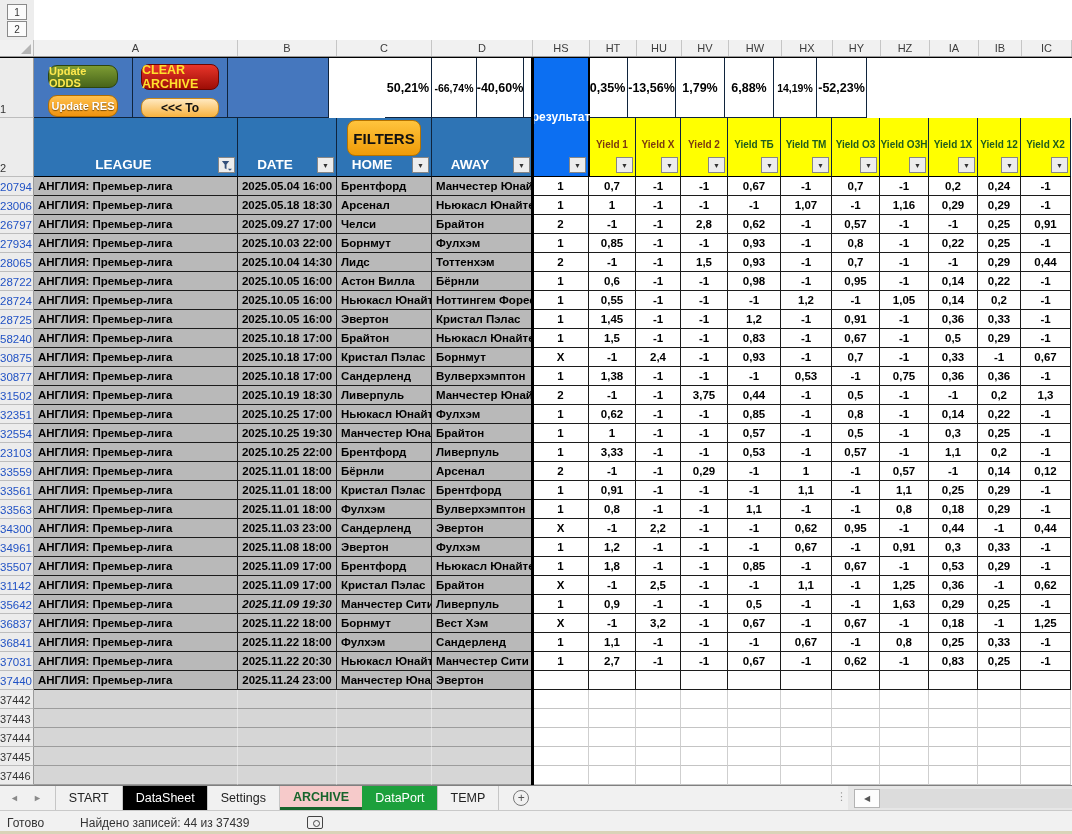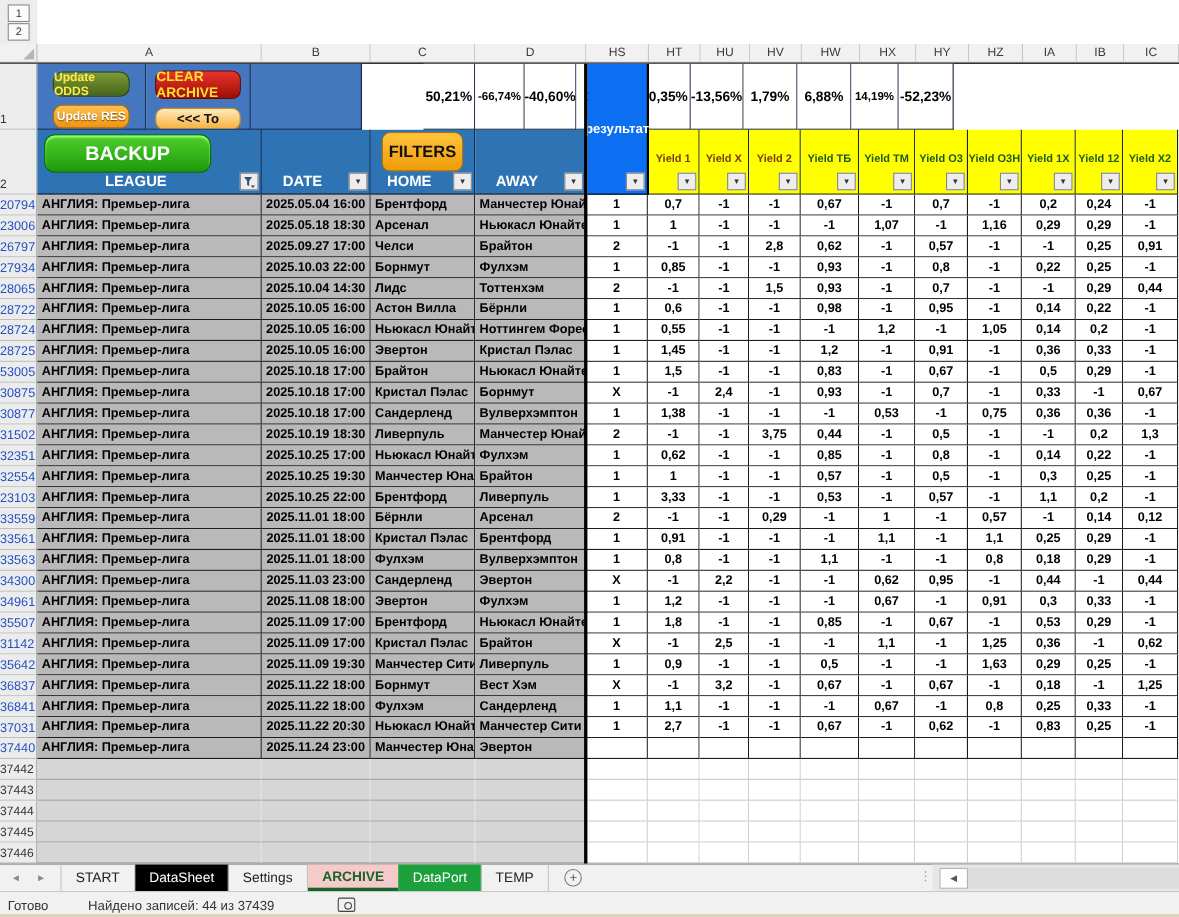--- a/index.html
+++ b/index.html
@@ -188,21 +188,20 @@
         <div class="cell pcell" style="width: 48px;">-13,56%</div>
         <div class="cell pcell" style="width: 49px;">1,79%</div>
         <div class="cell pcell" style="width: 49px;">6,88%</div>
         <div class="cell pcell small" style="width: 43px;">14,19%</div>
         <div class="cell pcell" style="width: 50px;">-52,23%</div>
       </div>
 
     <div class="grid-row row2" id="row2">
       <div class="rowhdr">2</div>
       <div class="cell" style="width:204px">
-        <div class="btn btn-backup">BACKUP</div>
         <div class="hdr-label">LEAGUE</div>
         <div class="dd abs">
           <svg class="funnel-svg" viewBox="0 0 12 12">
             <path d="M1 1h8L6 5v5L4 9V5z" fill="#35507a"></path>
               <path d="M7.5 9.5h4.5L9.7 11.8z" fill="#35507a"></path>
           </svg>
         </div>
       </div>
       <div class="cell" style="width:99px">
         <div class="hdr-label">DATE</div>
@@ -399,21 +398,21 @@
           <div class="cell c-white" style="width: 47px;">-1</div>
           <div class="cell c-white" style="width: 53px;">1,2</div>
           <div class="cell c-white" style="width: 51px;">-1</div>
           <div class="cell c-white" style="width: 48px;">0,91</div>
           <div class="cell c-white" style="width: 49px;">-1</div>
           <div class="cell c-white" style="width: 49px;">0,36</div>
           <div class="cell c-white" style="width: 43px;">0,33</div>
           <div class="cell c-white" style="width: 50px;">-1</div>
         </div>
         <div class="grid-row drow">
-          <div class="rowhdr blue">53005</div>
+          <div class="rowhdr blue">58240</div>
           <div class="cell c-gray c-league" style="width: 204px;">АНГЛИЯ: Премьер-лига</div>
           <div class="cell c-gray c-date" style="width: 99px;">2025.10.18 17:00</div>
           <div class="cell c-gray c-team" style="width: 95px;">Брайтон</div>
           <div class="cell c-gray c-team" style="width: 101px;">Ньюкасл Юнайтед</div>
           <div class="cell c-white" style="width: 56px;">1</div>
           <div class="cell c-white" style="width: 47px;">1,5</div>
           <div class="cell c-white" style="width: 45px;">-1</div>
           <div class="cell c-white" style="width: 47px;">-1</div>
           <div class="cell c-white" style="width: 53px;">0,83</div>
           <div class="cell c-white" style="width: 51px;">-1</div>
@@ -653,21 +652,21 @@
           <div class="cell c-white" style="width: 51px;">1,1</div>
           <div class="cell c-white" style="width: 48px;">-1</div>
           <div class="cell c-white" style="width: 49px;">1,25</div>
           <div class="cell c-white" style="width: 49px;">0,36</div>
           <div class="cell c-white" style="width: 43px;">-1</div>
           <div class="cell c-white" style="width: 50px;">0,62</div>
         </div>
         <div class="grid-row drow">
           <div class="rowhdr blue">35642</div>
           <div class="cell c-gray c-league" style="width: 204px;">АНГЛИЯ: Премьер-лига</div>
-          <div class="cell c-gray c-date" style="width: 99px;">2025.11.09 19:30</div>
+          <div class="cell c-gray c-date" style="width: 99px; font-style: italic;">2025.11.09 19:30</div>
           <div class="cell c-gray c-team" style="width: 95px;">Манчестер Сити</div>
           <div class="cell c-gray c-team" style="width: 101px;">Ливерпуль</div>
           <div class="cell c-white" style="width: 56px;">1</div>
           <div class="cell c-white" style="width: 47px;">0,9</div>
           <div class="cell c-white" style="width: 45px;">-1</div>
           <div class="cell c-white" style="width: 47px;">-1</div>
           <div class="cell c-white" style="width: 53px;">0,5</div>
           <div class="cell c-white" style="width: 51px;">-1</div>
           <div class="cell c-white" style="width: 48px;">-1</div>
           <div class="cell c-white" style="width: 49px;">1,63</div>

